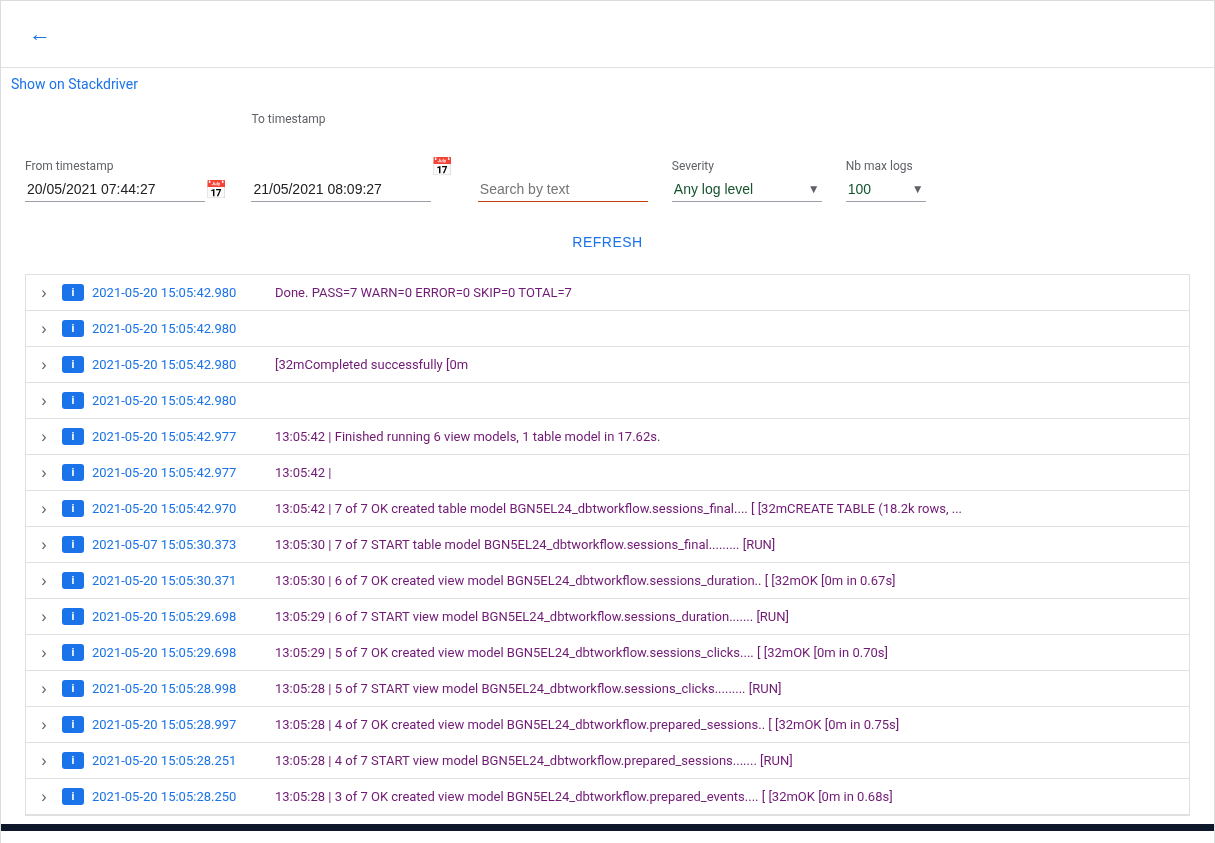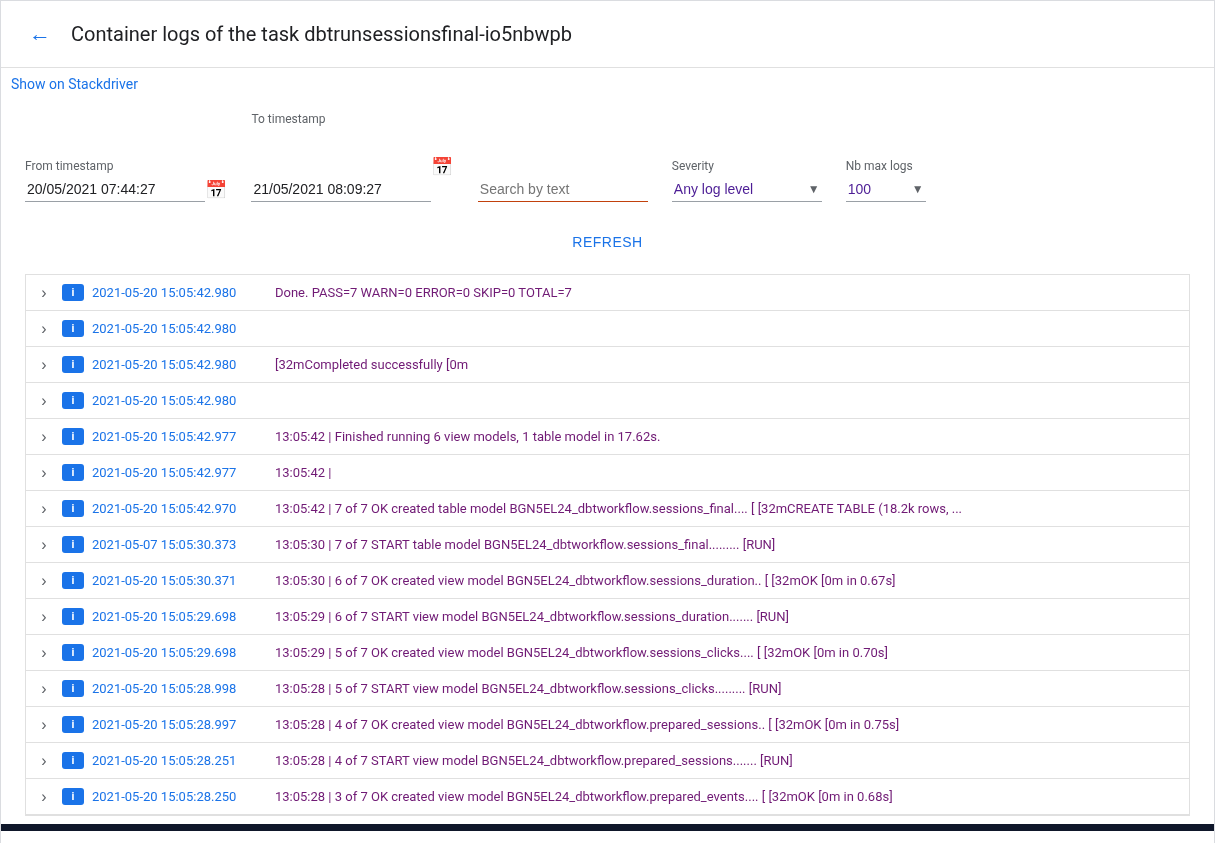--- a/index.html
+++ b/index.html
@@ -102,21 +102,21 @@
       align-items: center;
       gap: 4px;
       border-bottom: 1px solid #9aa0a6;
       padding: 4px 2px;
     }
 
     .filter-select {
       border: none;
       outline: none;
       font-size: 14px;
-      color: #4c1d95;
+      color: #14532d;
       background: transparent;
       cursor: pointer;
       appearance: none;
       -webkit-appearance: none;
     }
 
     .select-arrow {
       color: #5f6368;
       font-size: 12px;
       pointer-events: none;
@@ -212,21 +212,20 @@
       padding: 8px 16px;
     }
   </style>
 </head>
 <body>
 
 <div class="header">
   <button class="back-btn">
     <span>←</span>
   </button>
-  <span class="header-title">Container logs of the task dbtrunsessionsfinal-io5nbwpb</span>
 </div>
 
 <a class="stackdriver-link" href="#">Show on Stackdriver</a>
 
 <div class="filters-row">
   <div class="filter-group">
     <label class="filter-label">From timestamp</label>
     <div class="timestamp-wrapper">
       <input class="filter-input" type="text" style="width: 180px;" value="20/05/2021 07:44:27">
       <span class="calendar-icon">📅</span>

